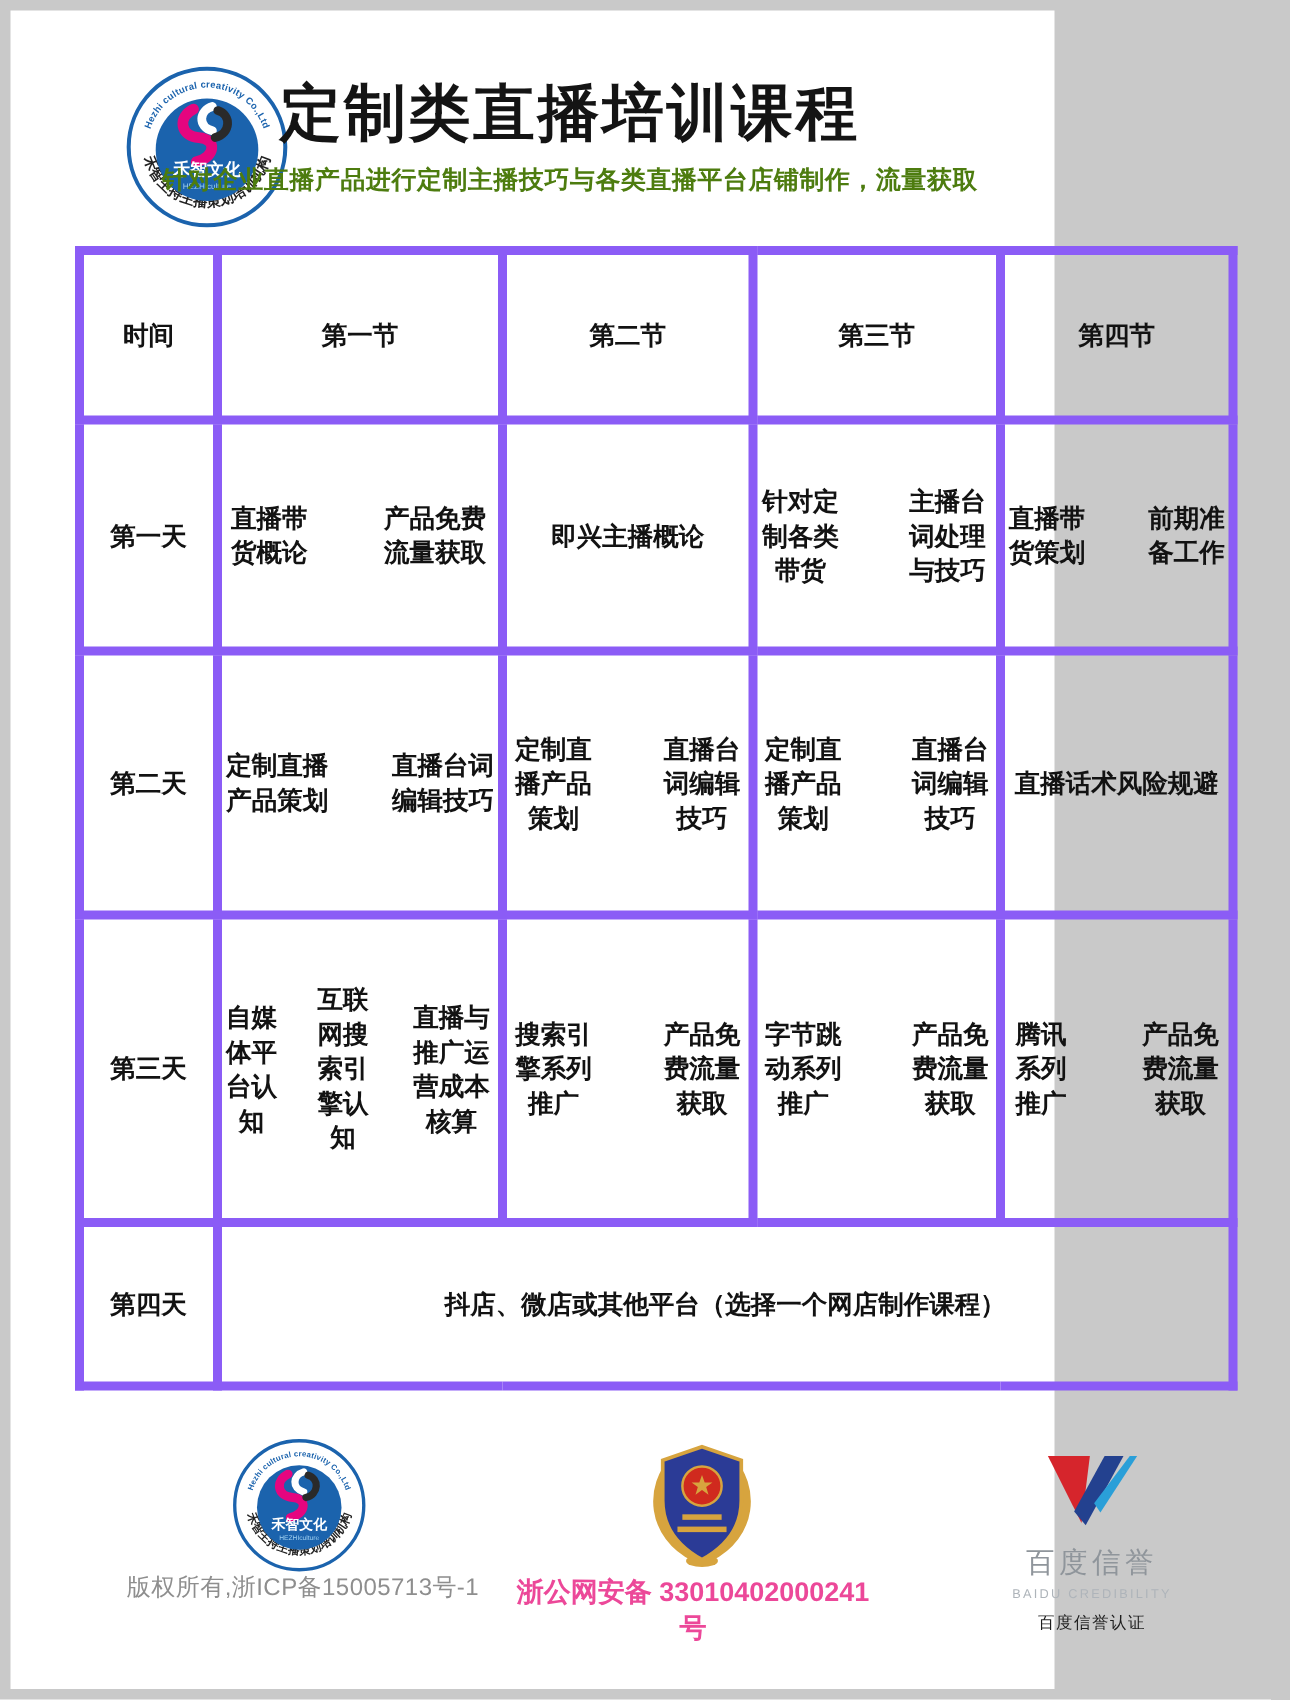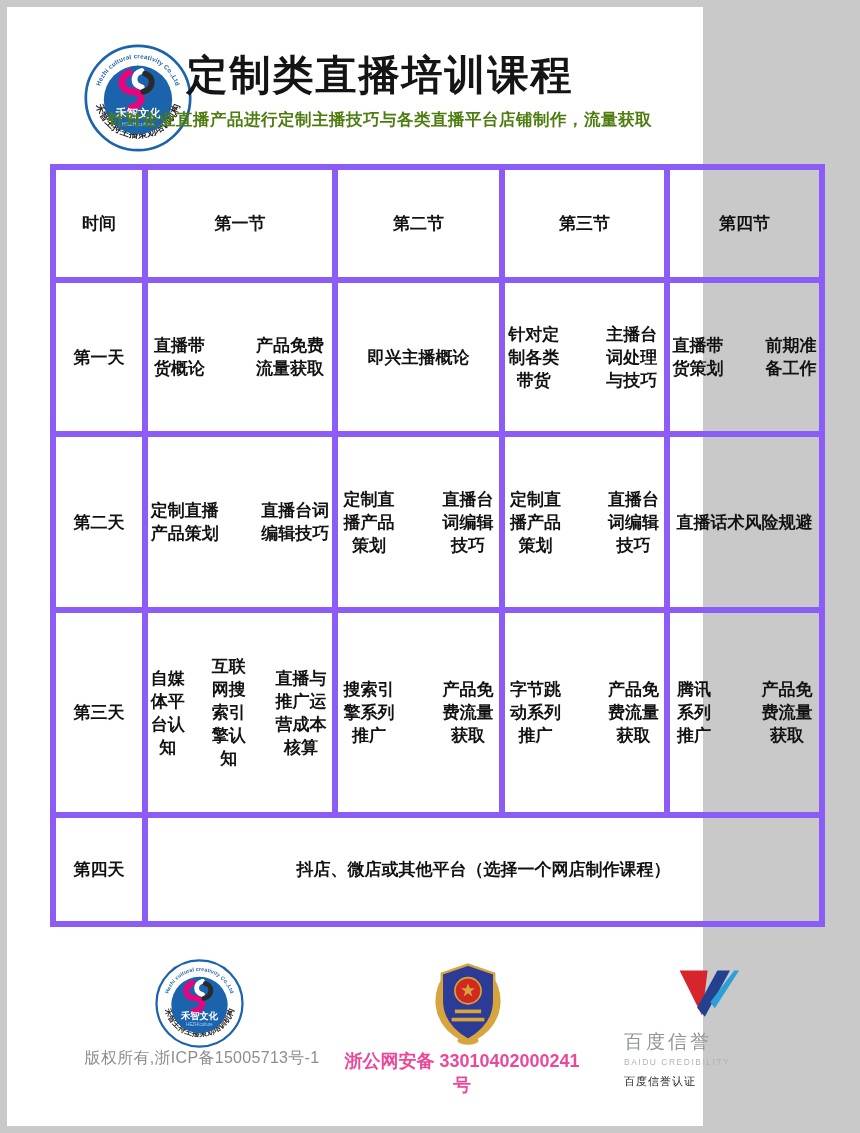--- a/index.html
+++ b/index.html
@@ -41,21 +41,21 @@
   .logo-bottom { position:absolute; left:148px; top:952px; width:89px; height:89px; }
   .copyright {
     position:absolute; left:70px; top:1041px; width:250px; text-align:center;
     color:#8e8e8e; font-size:16px; letter-spacing:0.3px;
   }
   .police-badge { position:absolute; left:417px; top:951px; width:88px; height:90px; }
   .police-text {
     position:absolute; left:330px; top:1042px; width:250px; text-align:center;
     color:#ec4899; font-size:18px; font-weight:bold;
   }
-  .baidu-block { position:absolute; left:617px; top:958px; width:170px; }
+  .baidu-block { position:absolute; left:636px; top:958px; width:170px; text-align:center; }
   .baidu-mark { width:70px; height:56px; display:block; margin:0 auto; }
   .baidu-name { margin-top:8px; color:#8f959b; font-size:19px; letter-spacing:3px; }
   .baidu-en { margin-top:2px; color:#aeb4ba; font-size:8.5px; letter-spacing:1.5px; }
   .baidu-cert { margin-top:7px; color:#1d1d1d; font-size:11px; letter-spacing:1px; }
 </style>
 </head>
 <body>
 
 <svg width="0" height="0" style="position:absolute">
   <defs>

